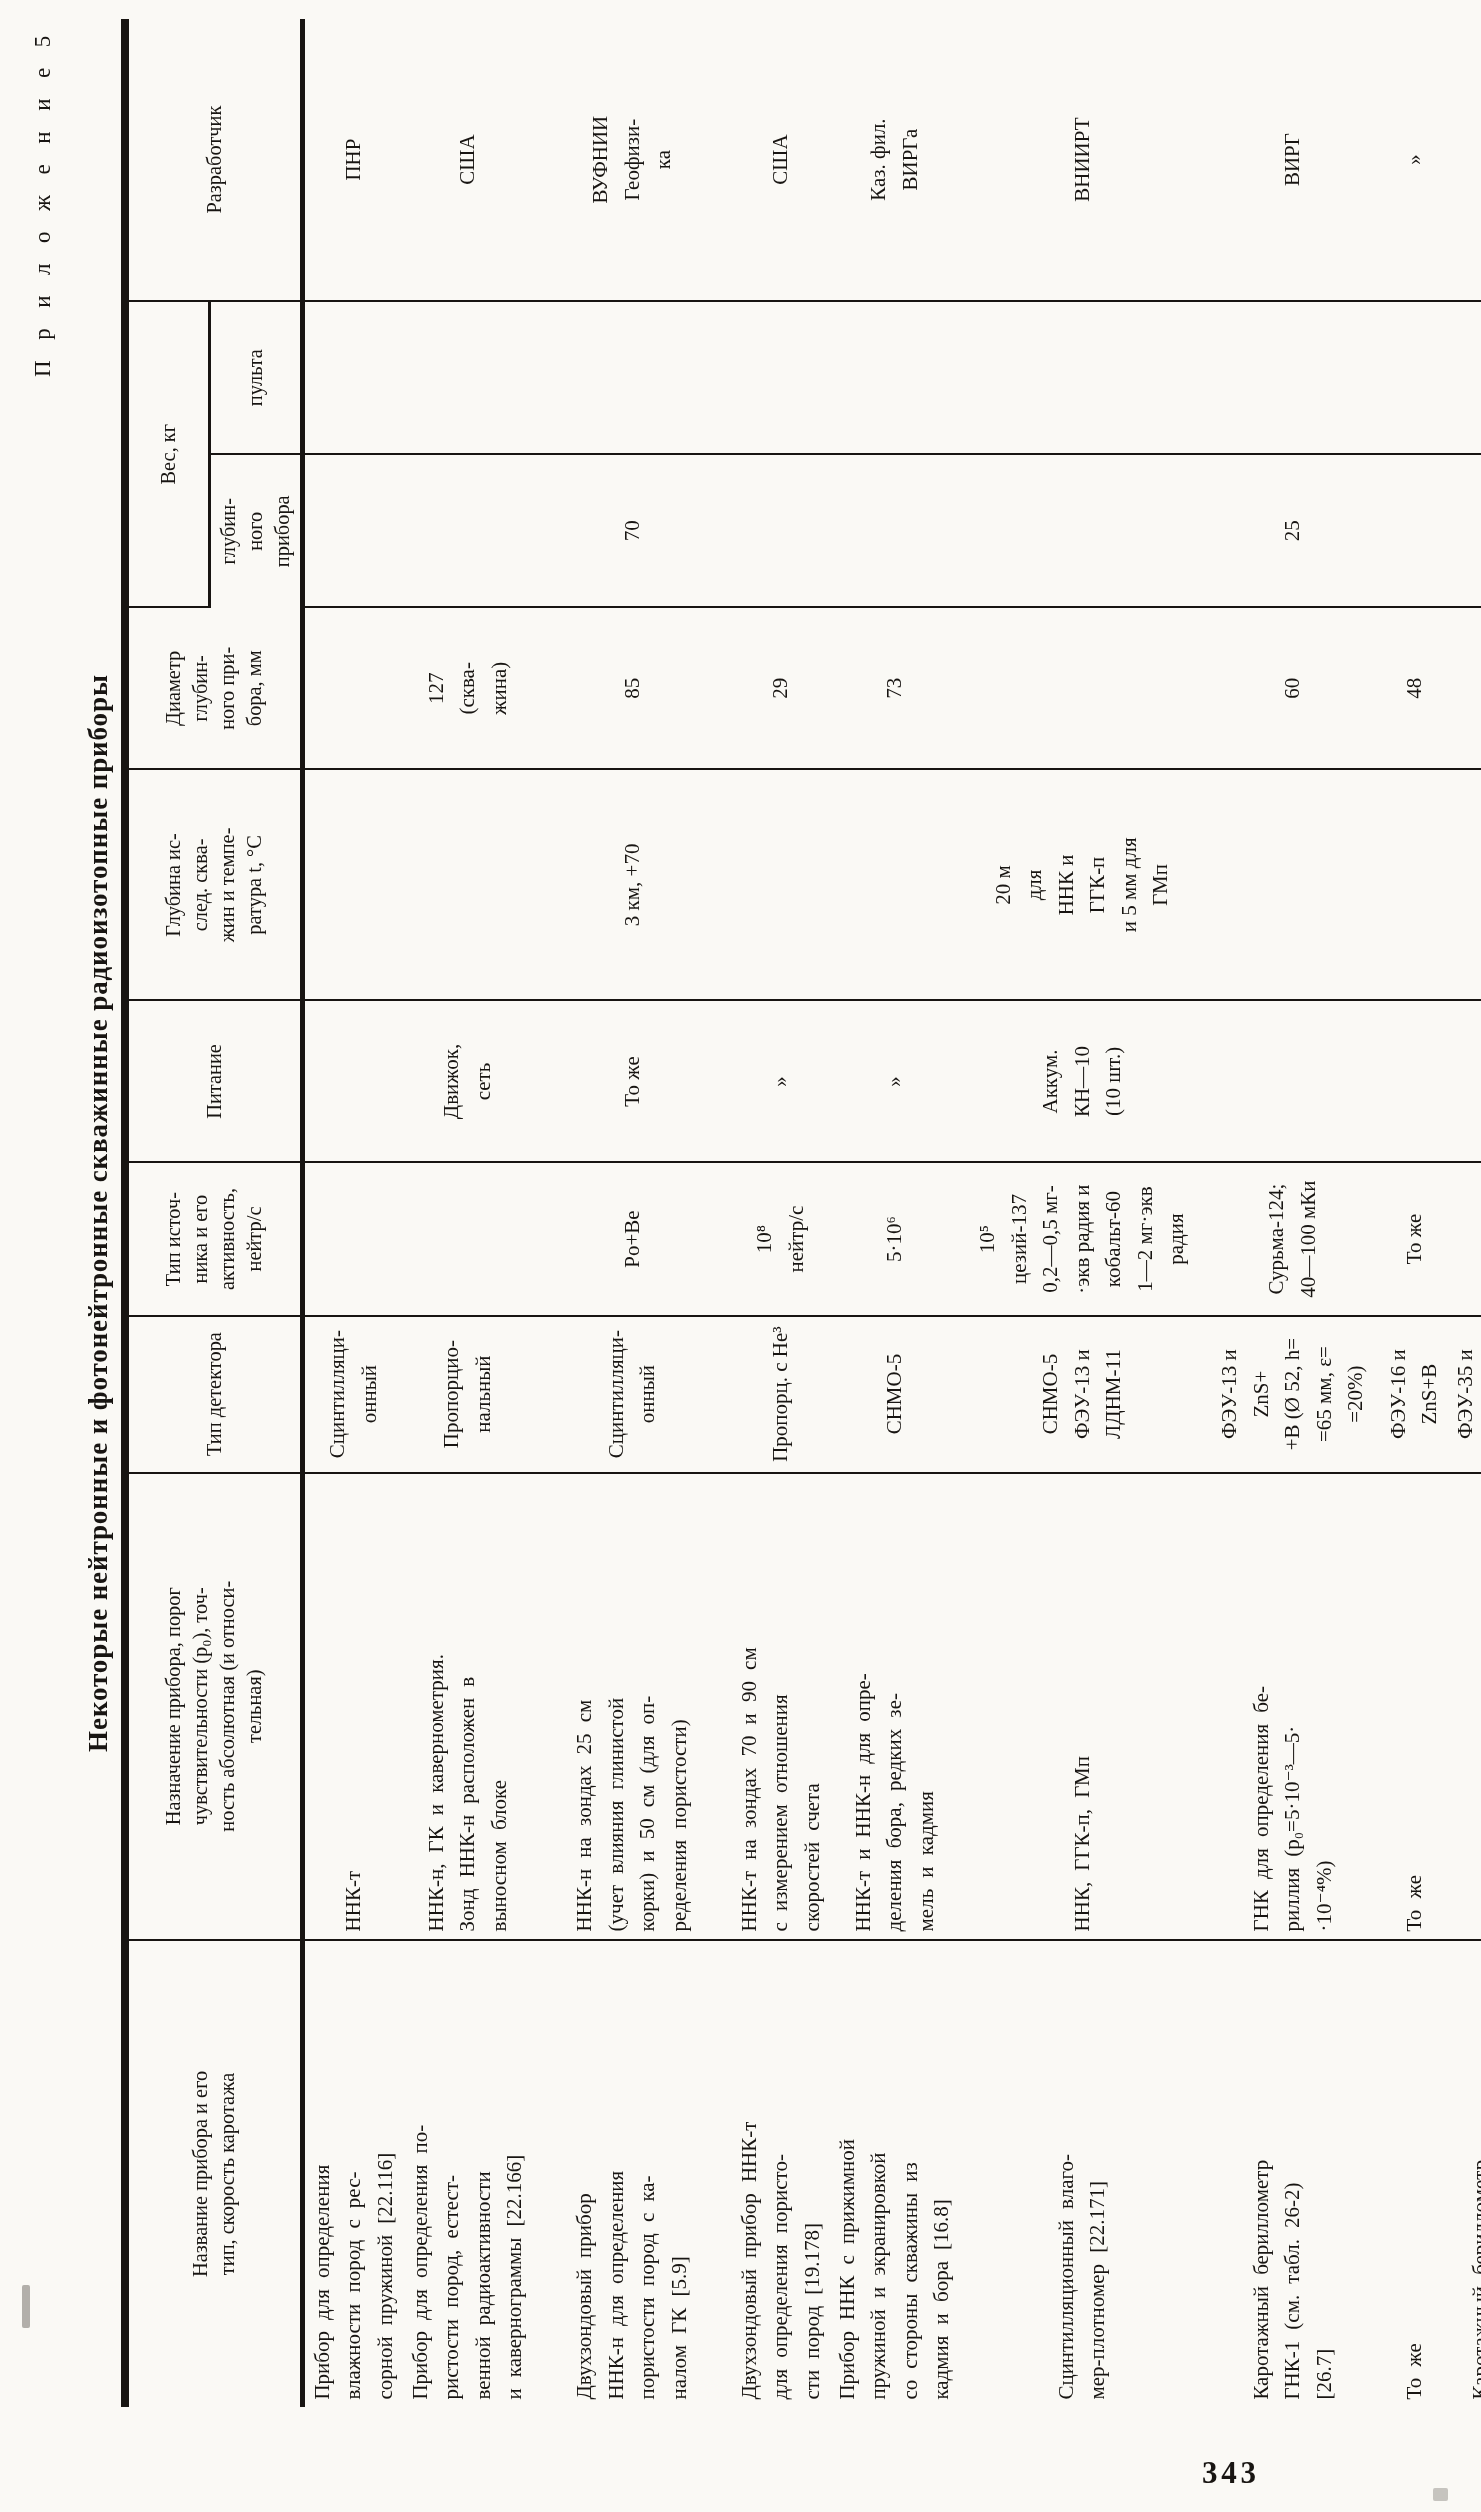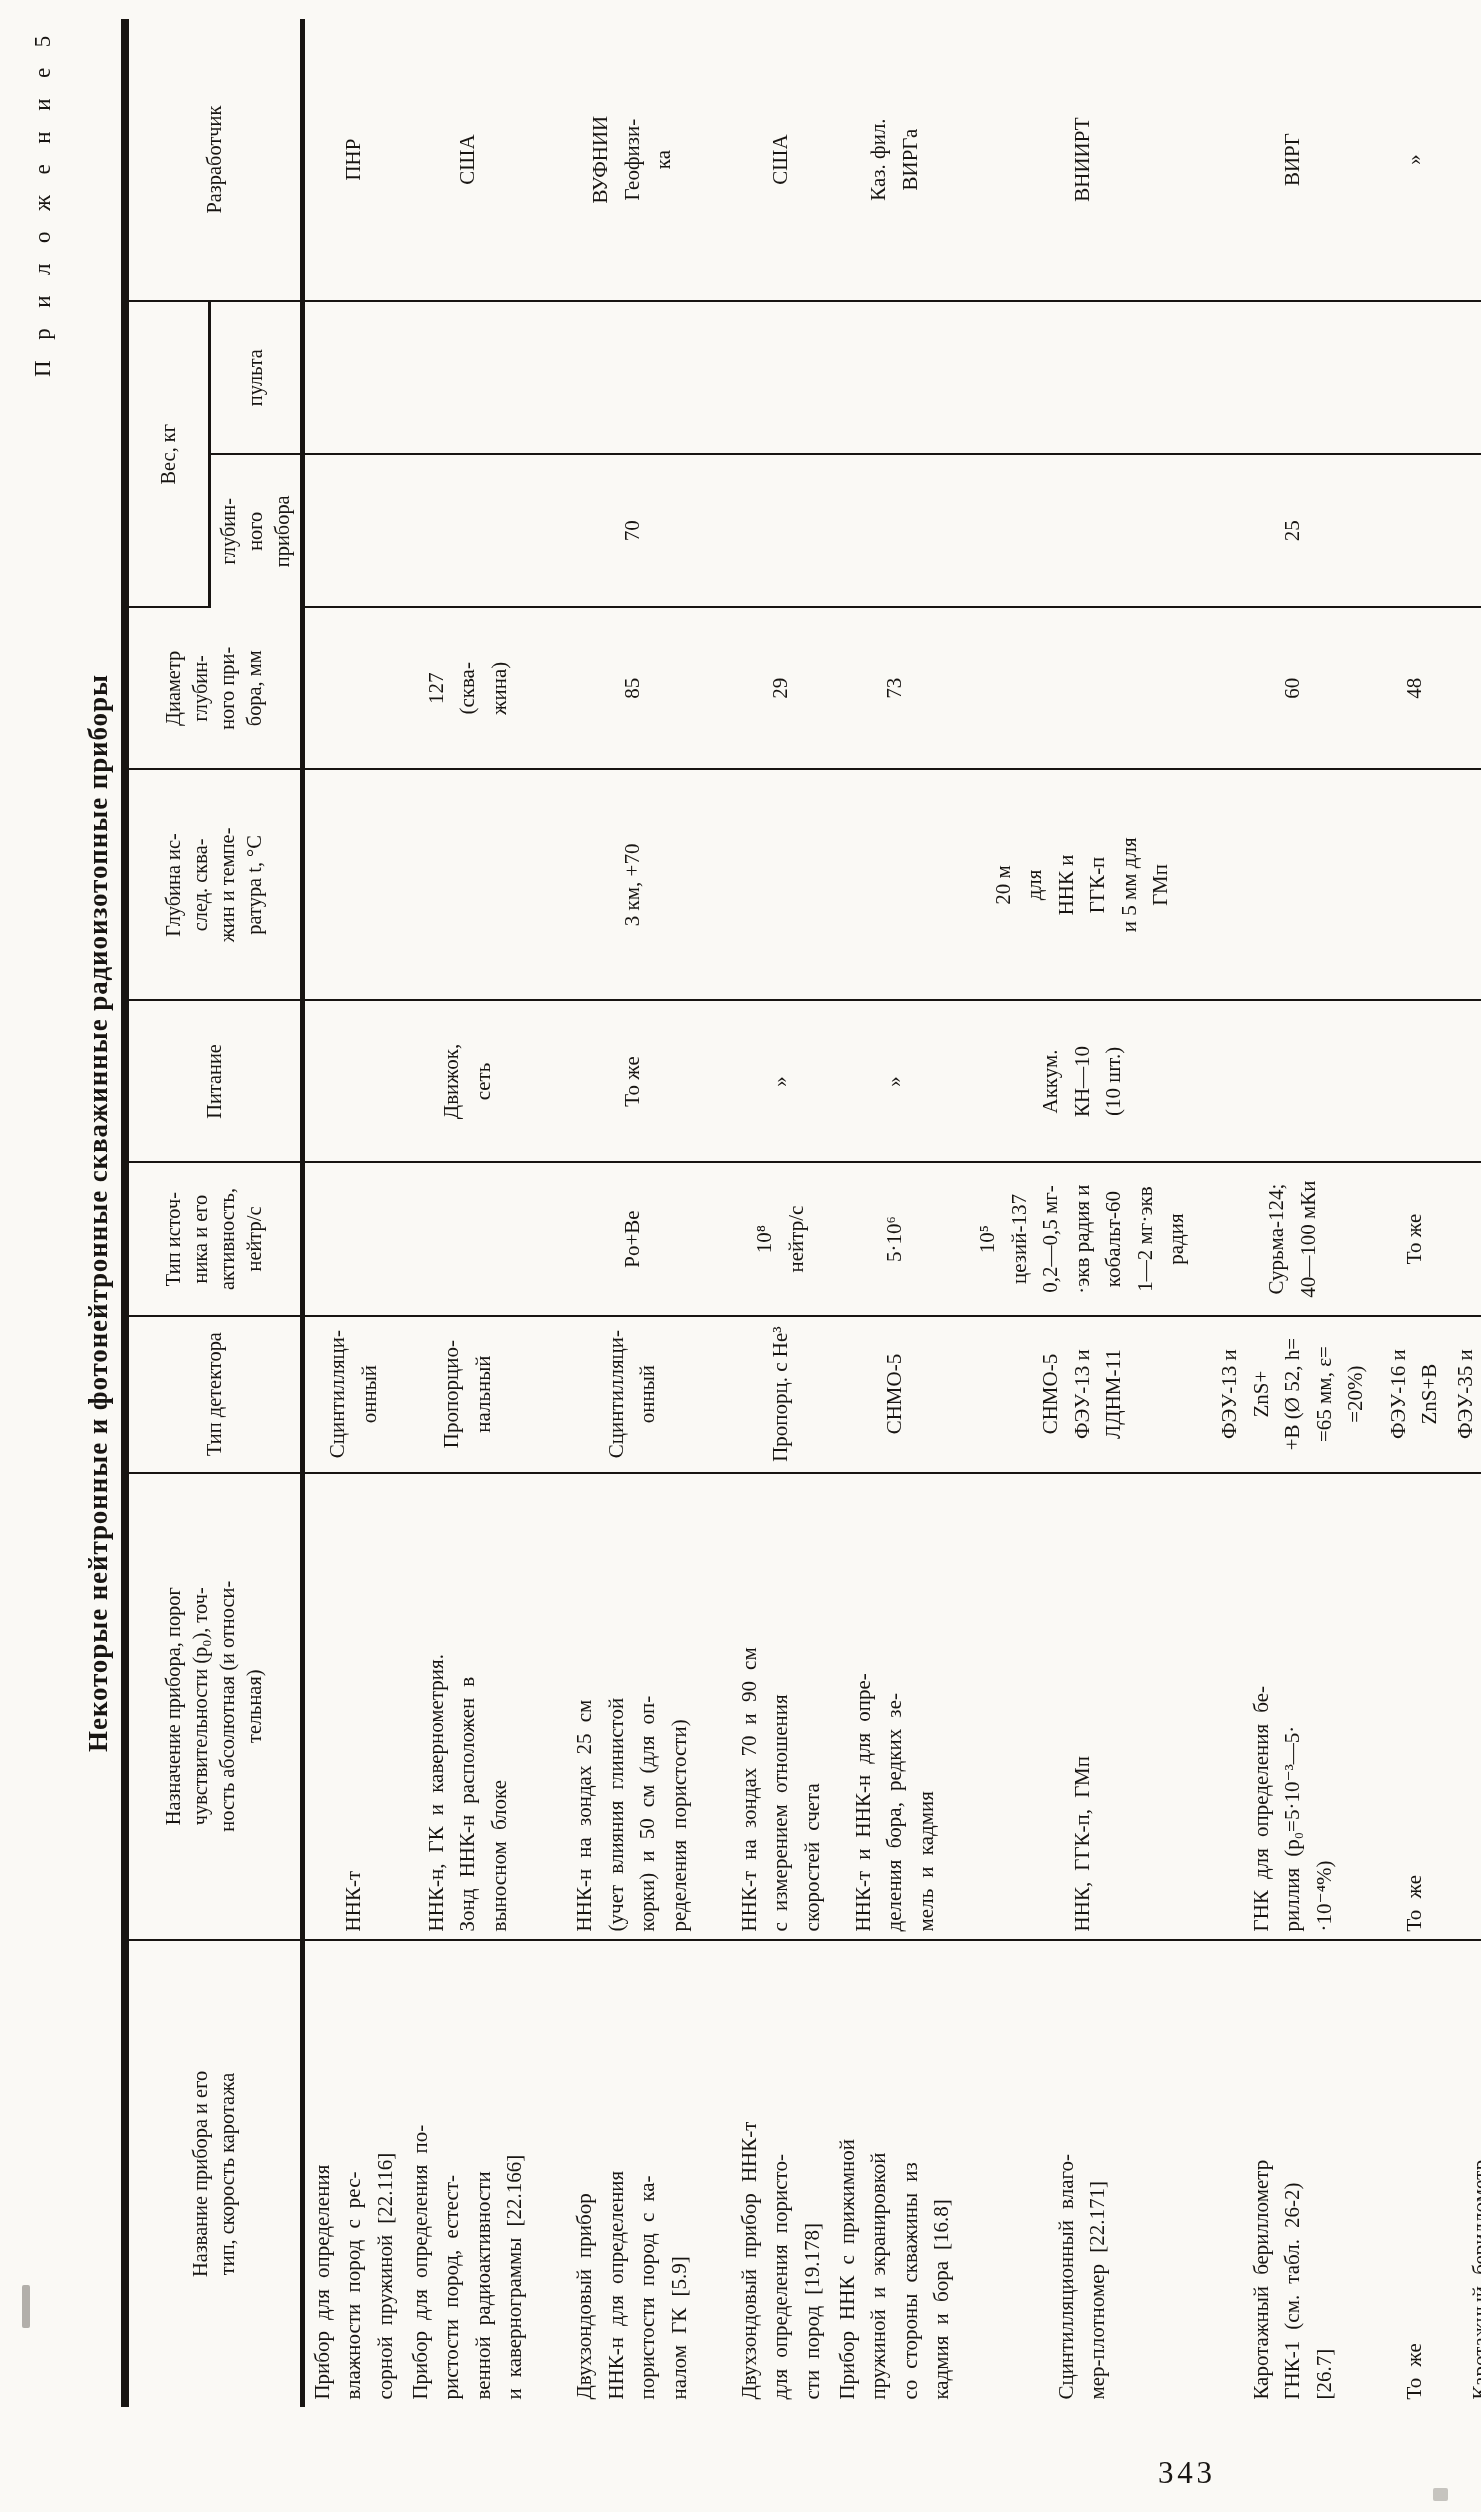--- a/index.html
+++ b/index.html
@@ -41,22 +41,22 @@
     text-align:center;font-weight:normal;
     font-size:20.4px;line-height:27px;padding:3.7px 3.7px;
   }
   .tbl thead tr.h1 th{height:72px;}
   .tbl thead tr.h2 th{height:81px;}
   .tbl thead{border-bottom:5.6px solid #181512;}
   th.ves-group{border-bottom:3.7px solid #181512;}
   td.cl{text-align:left;word-spacing:0.28em;}
   td.cc{text-align:center;}
   .pageno{
-    position:absolute;left:1158px;top:2455px;
-    font-size:31px;font-weight:normal;letter-spacing:3.7px;
+    position:absolute;left:1202px;top:2455px;
+    font-size:31px;font-weight:bold;letter-spacing:3.7px;
   }
   
   .speck{position:absolute;background:#2a261f;opacity:.55;border-radius:1.9px;}
 </style>
 </head>
 <body>
 
 <div class="rot">
   <div class="head">
     <div class="prilozhenie">П р и л о ж е н и е  5</div>

